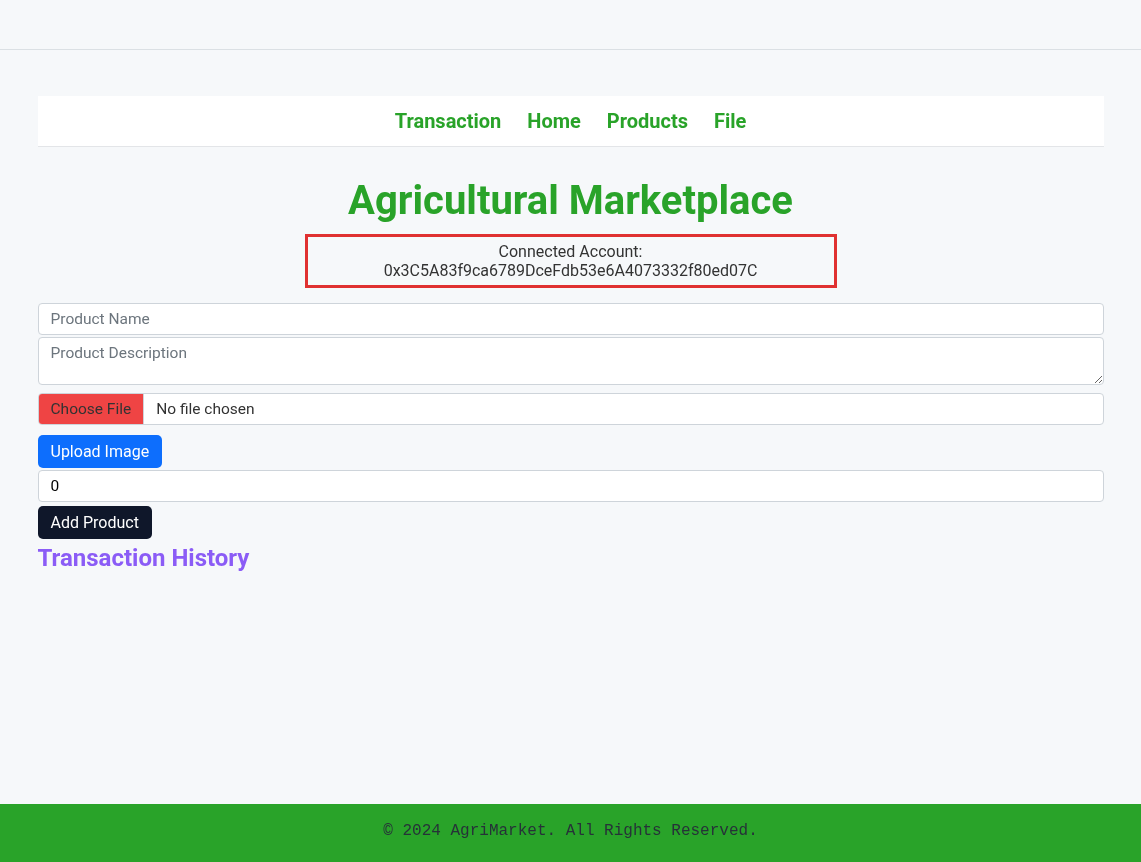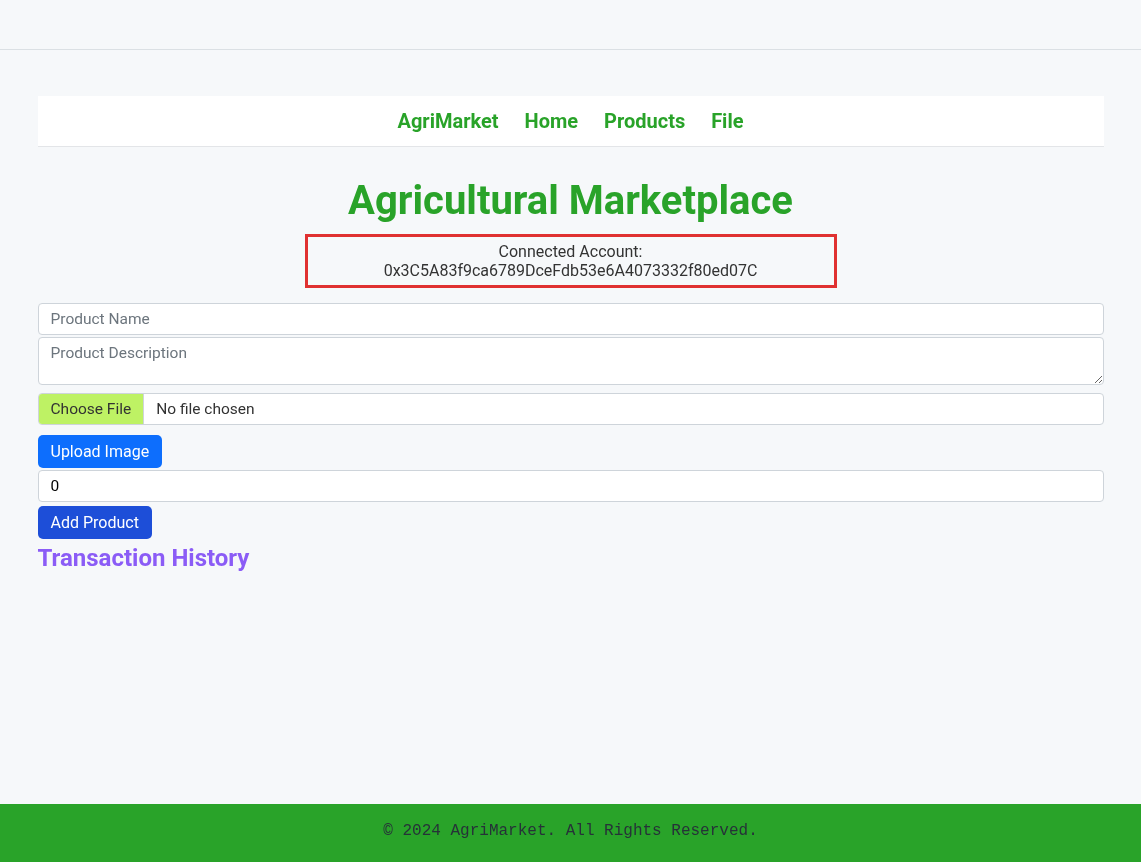--- a/index.html
+++ b/index.html
@@ -80,21 +80,21 @@
     display: flex;
     border: 1px solid #ced4da;
     border-radius: 4px;
     background: #fff;
     overflow: hidden;
     margin-top: 2px;
     margin-bottom: 10px;
     align-items: stretch;
   }
   .file-btn {
-    background: #bef264;
+    background: #ef4444;
     border: none;
     border-right: 1px solid #ced4da;
     padding: 6px 12px;
     font-size: 15.5px;
     font-family: inherit;
     cursor: pointer;
     color: #333;
   }
   .file-status {
     padding: 6px 12px;
@@ -110,21 +110,21 @@
     font-size: 16px;
     font-family: inherit;
     cursor: pointer;
     color: #fff;
   }
   .btn-primary {
     background: #0d6efd;
     margin-bottom: 2px;
   }
   .btn-success {
-    background: #1d4ed8;
+    background: #0f172a;
     margin-top: 2px;
   }
   .section-heading {
     font-size: 24px;
     font-weight: 700;
     margin-top: 5px;
     color: #8b5cf6;
   }
   .footer {
     background: #29a329;
@@ -140,21 +140,21 @@
   }
 </style>
 </head>
 <body>
 
 <div class="top-bar"></div>
 
 <div class="container">
 
   <nav class="navbar">
-    <a href="#">AgriMarket</a>
+    <a href="#">Transaction</a>
     <a href="#">Home</a>
     <a href="#">Products</a>
     <a href="#">File</a>
   </nav>
 
   <h1 class="page-title">Agricultural Marketplace</h1>
 
   <div class="account-box">
     <span>Connected Account: </span><span>0x3C5A83f9ca6789DceFdb53e6A4073332f80ed07C</span>
   </div>

